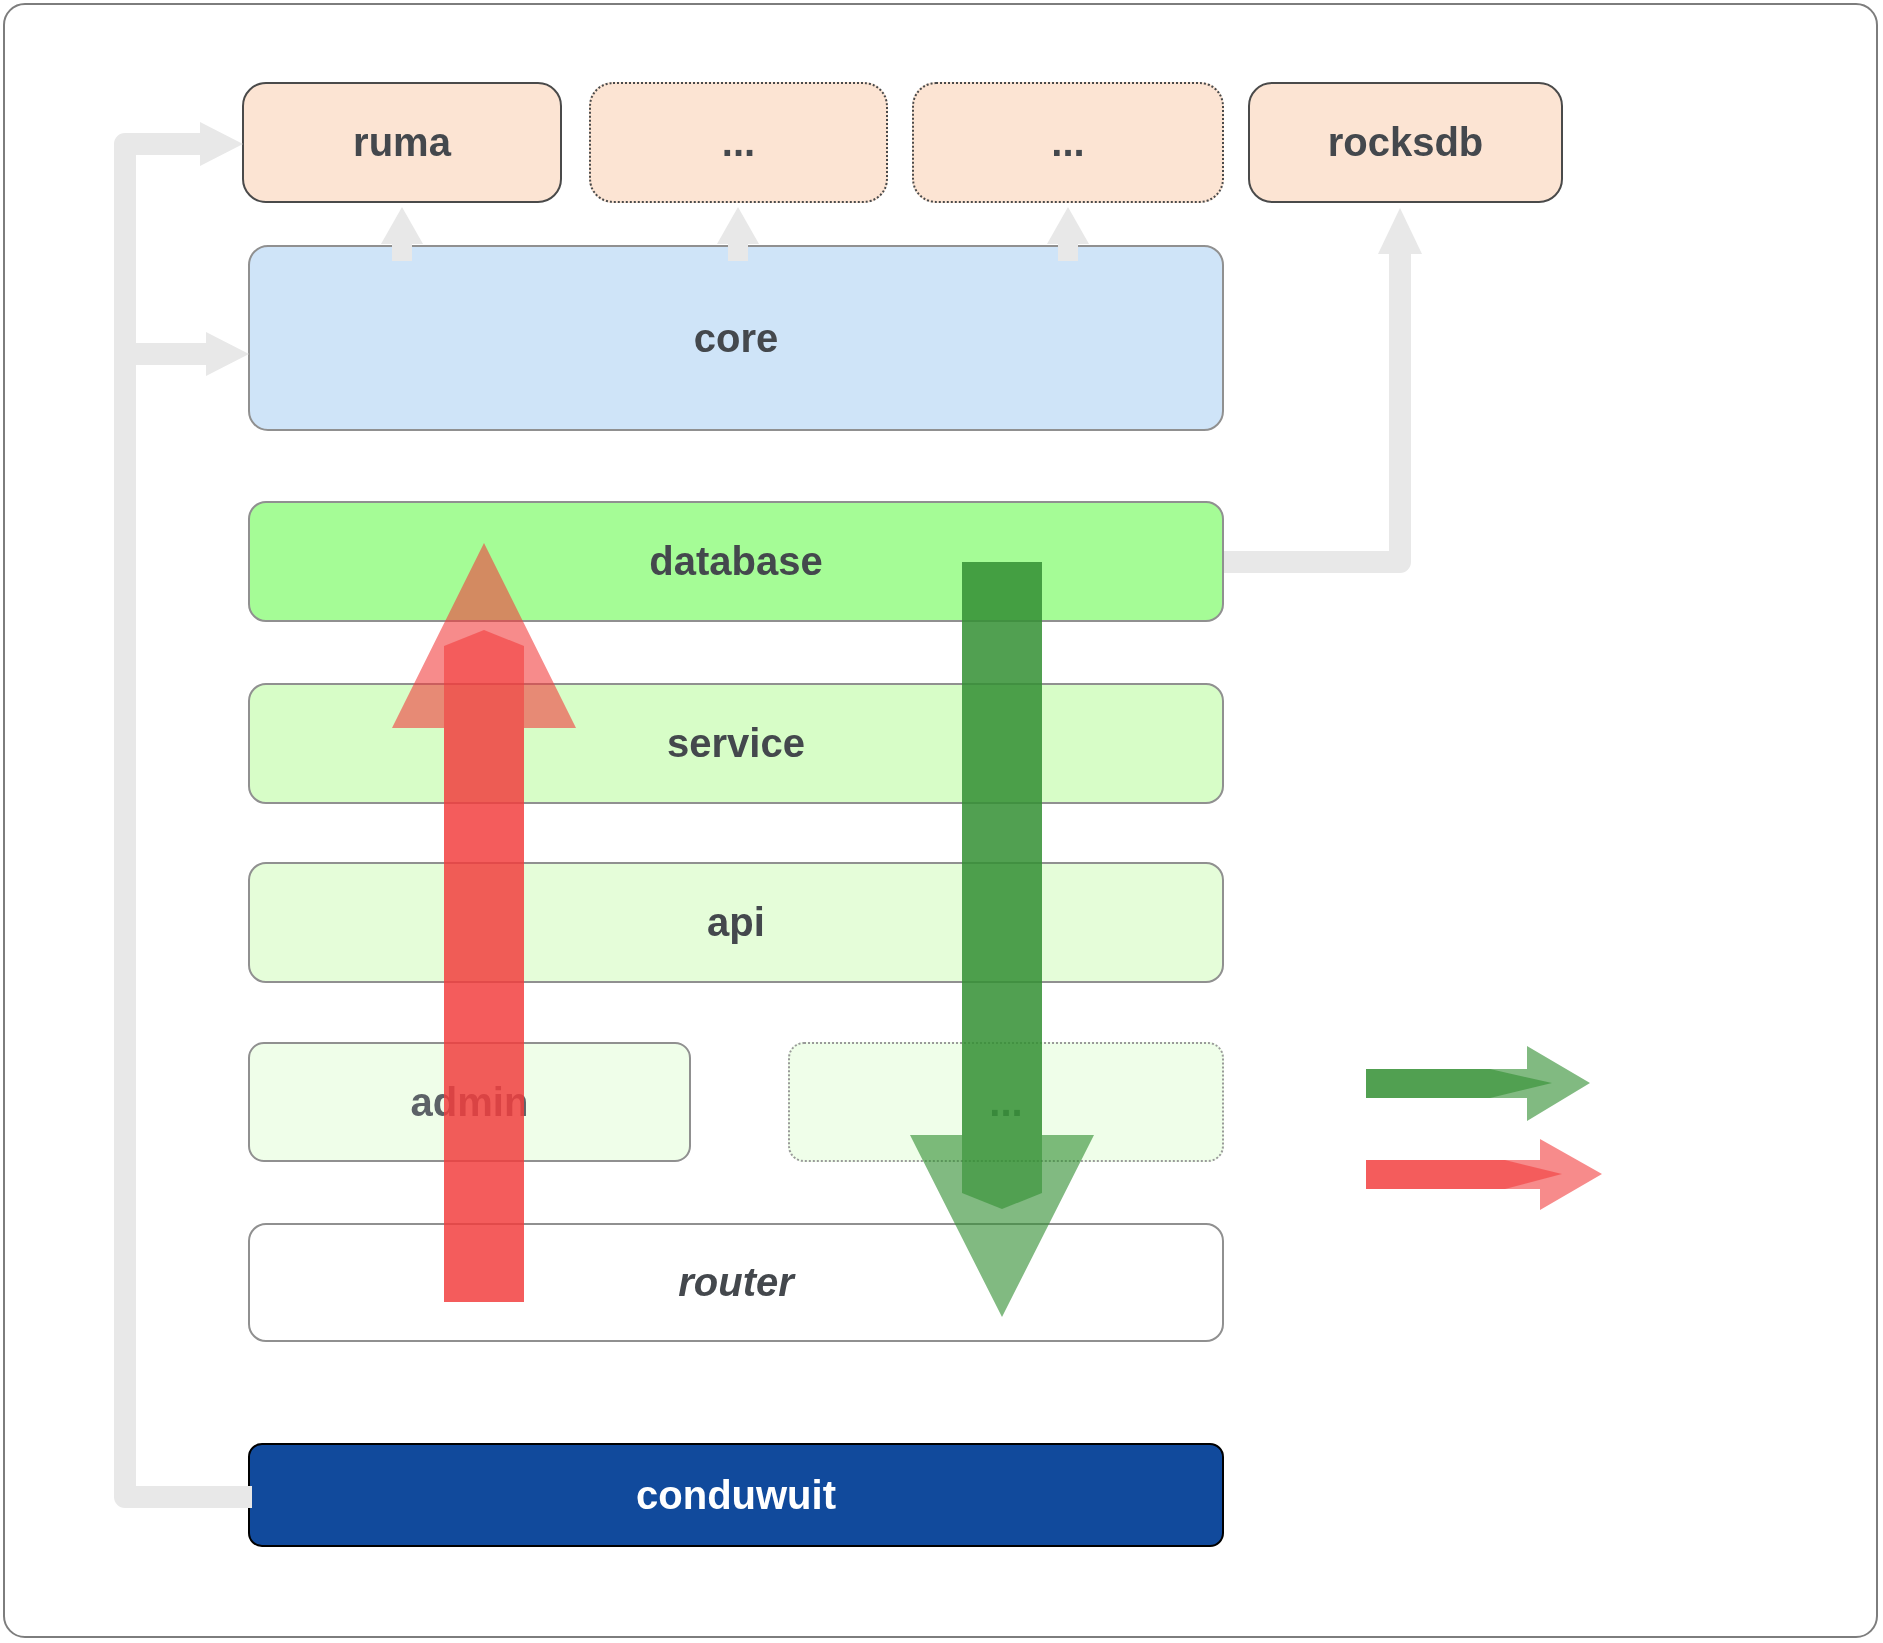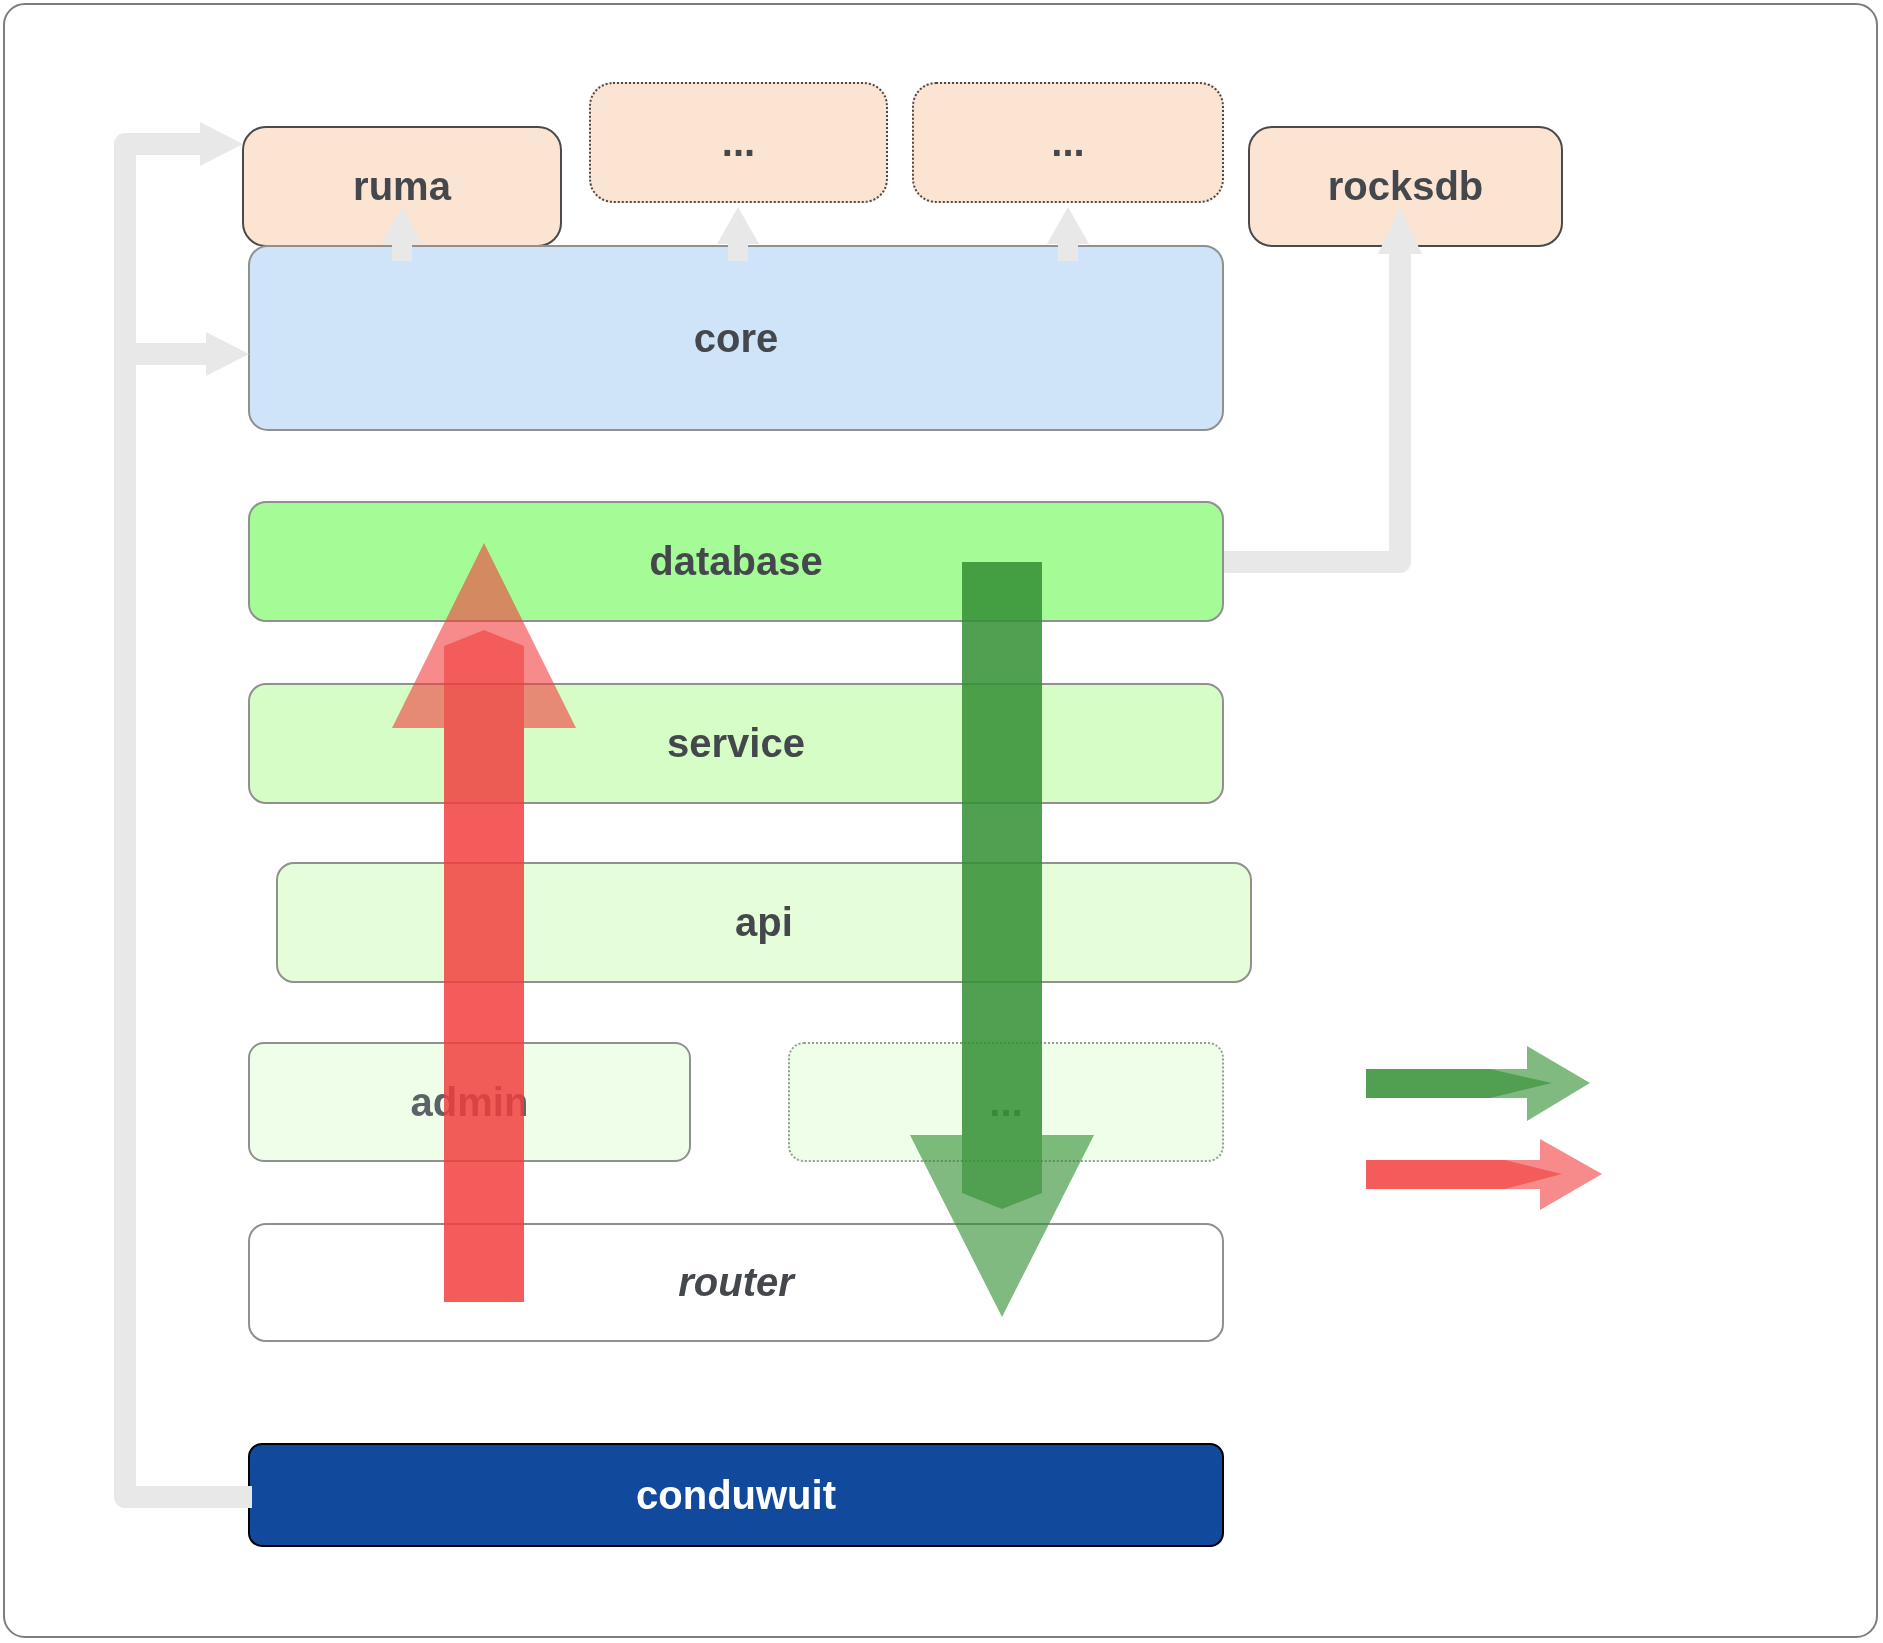--- a/index.html
+++ b/index.html
@@ -16,21 +16,21 @@
     border:2.5px solid #7d7d7d;
     border-radius:22px;
     pointer-events:none;
   }
   .box{
     position:absolute;
     display:flex;align-items:center;justify-content:center;
     font-size:40px;font-weight:600;color:#44484d;
     box-sizing:border-box;
   }
-  .box.solid-dark{border:2.5px solid #4a4a4a;border-radius:24px;margin-top:44px;}
+  .box.solid-dark{border:2.5px solid #4a4a4a;border-radius:24px;}
   .box.dotted-dark{border:2.5px dotted #4a4a4a;border-radius:24px;}
   .box.layer{border:2px solid #909090;border-radius:18px;}
   .box.dotted-light{border:2px dotted #9a9a9a;border-radius:16px;}
   .box.admin-box{color:#5c6267;}
   .box.conduwuit-box{
     border:2.5px solid #000000;border-radius:14px;
     color:#ffffff;
   }
   .svg-overlay{
     position:absolute;left:0;top:0;
@@ -76,21 +76,21 @@
 
   <div class="box layer" style="left: 248px; top: 245px; width: 976px; height: 186px; border-radius: 20px; background-color: rgb(207, 228, 248);">
     <span>core</span>
   </div>
   <div class="box layer" style="left: 248px; top: 501px; width: 976px; height: 121px; background-color: rgb(165, 252, 150);">
     <span>database</span>
   </div>
   <div class="box layer" style="left: 248px; top: 683px; width: 976px; height: 121px; background-color: rgb(215, 253, 199);">
     <span>service</span>
   </div>
-  <div class="box layer" style="left: 248px; top: 862px; width: 976px; height: 121px; background-color: rgb(229, 253, 217); margin-left: 28px;">
+  <div class="box layer" style="left: 248px; top: 862px; width: 976px; height: 121px; background-color: rgb(229, 253, 217);">
     <span>api</span>
   </div>
   <div class="box layer admin-box" style="left: 248px; top: 1042px; width: 443px; height: 120px; border-radius: 16px; background-color: rgb(239, 254, 233);">
     <span>admin</span>
   </div>
   <div class="box dotted-light admin-box" style="left: 788px; top: 1042px; width: 436px; height: 120px; background-color: rgb(239, 254, 233);">
     <span>...</span>
   </div>
   <div class="box layer" style="left: 248px; top: 1223px; width: 976px; height: 119px; background-color: rgb(255, 255, 255); font-style: italic;">
     <span>router</span>

